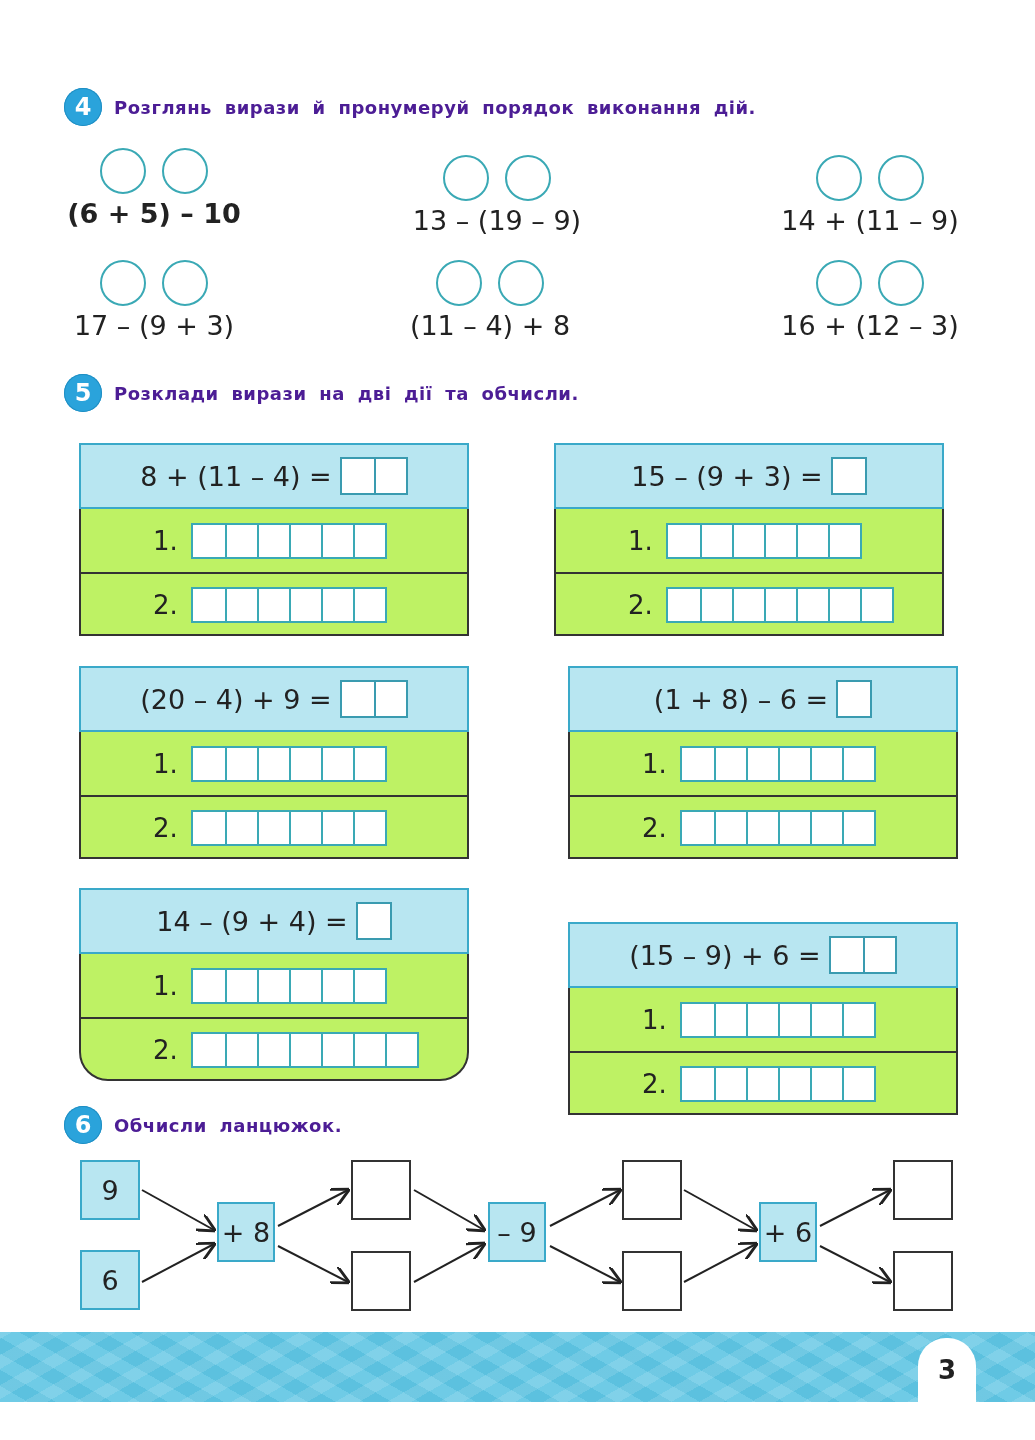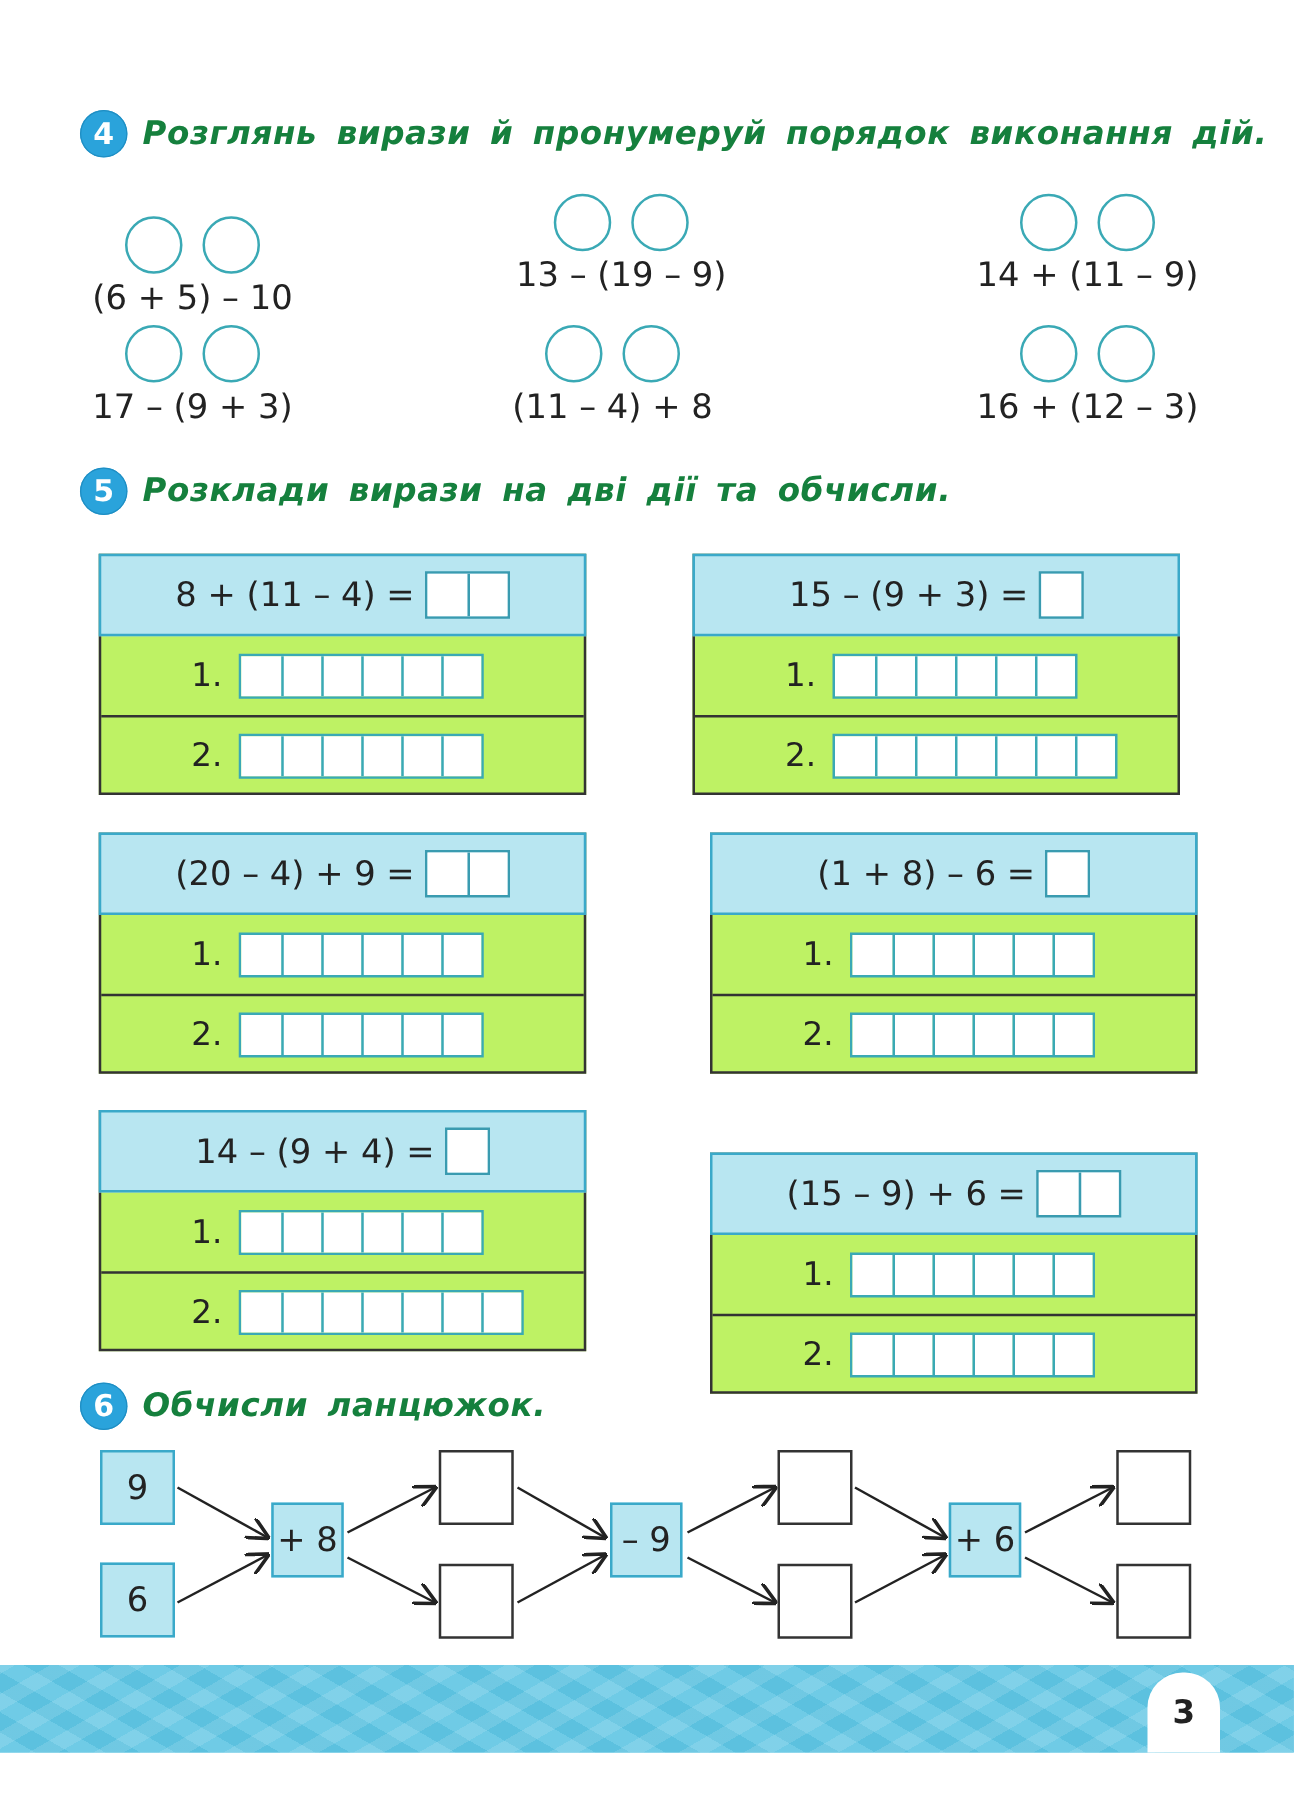--- a/index.html
+++ b/index.html
@@ -7,21 +7,21 @@
     width: 1035px; height: 1440px; background: #ffffff; position: relative; overflow: hidden;
     font-family: "DejaVu Sans", sans-serif; color: #222;
   }
   .abs { position: absolute; }
   .task-head { position: absolute; display: flex; align-items: center; }
   .task-num {
     width: 38px; height: 38px; border-radius: 50%; background: #2aa3db; color: #fff;
     font-weight: bold; font-size: 24px; display: flex; align-items: center; justify-content: center;
     margin-right: 12px; box-shadow: 0 0 0 1px #1f8ec3 inset;
   }
-  .task-title { font-size: 26px; font-weight: bold; color: #15803d; letter-spacing: 0.5px; word-spacing: 6px; font-style: italic; }
+  .task-title { font-size: 18px; font-weight: bold; color: #4c1d95; letter-spacing: 0.5px; word-spacing: 6px; }
 
   
   .expr4 { position: absolute; width: 220px; text-align: center; }
   .circles { display: flex; justify-content: center; gap: 16px; margin-bottom: 4px; }
   .circle { width: 46px; height: 46px; border-radius: 50%; border: 2px solid #3aa9b5; background: #fff; }
   .expr4 .txt { font-size: 27px; color: #222; white-space: nowrap; }
 
   
   .card { position: absolute; width: 390px; height: 193px; border: 2px solid #333; background: #bef264; }
   .card-head {
@@ -62,21 +62,21 @@
   }
 </style>
 </head>
 <body>
 
 <div class="task-head" style="left:64px; top:88px;">
   <div class="task-num">4</div>
   <div class="task-title">Розглянь вирази й пронумеруй порядок виконання дій.</div>
 </div>
 
-<div class="expr4" style="left:44px; top:173px;">
+<div class="expr4" style="left:44px; top:148px;font-weight:bold;">
   <div class="circles">
       <div class="circle"></div>
       <div class="circle"></div>
     </div>
   <div class="txt">(6 + 5) – 10</div>
 </div>
 <div class="expr4" style="left:387px; top:155px;">
   <div class="circles">
       <div class="circle"></div>
       <div class="circle"></div>
@@ -234,21 +234,21 @@
         <div class="cells">
           <div class="cell"></div>
           <div class="cell"></div>
           <div class="cell"></div>
           <div class="cell"></div>
           <div class="cell"></div>
           <div class="cell"></div>
         </div>
       </div>
     </div>
-    <div class="card" style="left: 79px; top: 888px;">
+    <div class="card" style="left: 79px; top: 888px; border-radius: 29px;">
       <div class="card-head">
         <span>14 – (9 + 4) =</span>
         <span class="ans">
           <span class="cell"></span>
         </span>
       </div>
       <div class="card-row" style="border-top: none;">
         <span class="rlabel">1.</span>
         <div class="cells">
           <div class="cell"></div>

